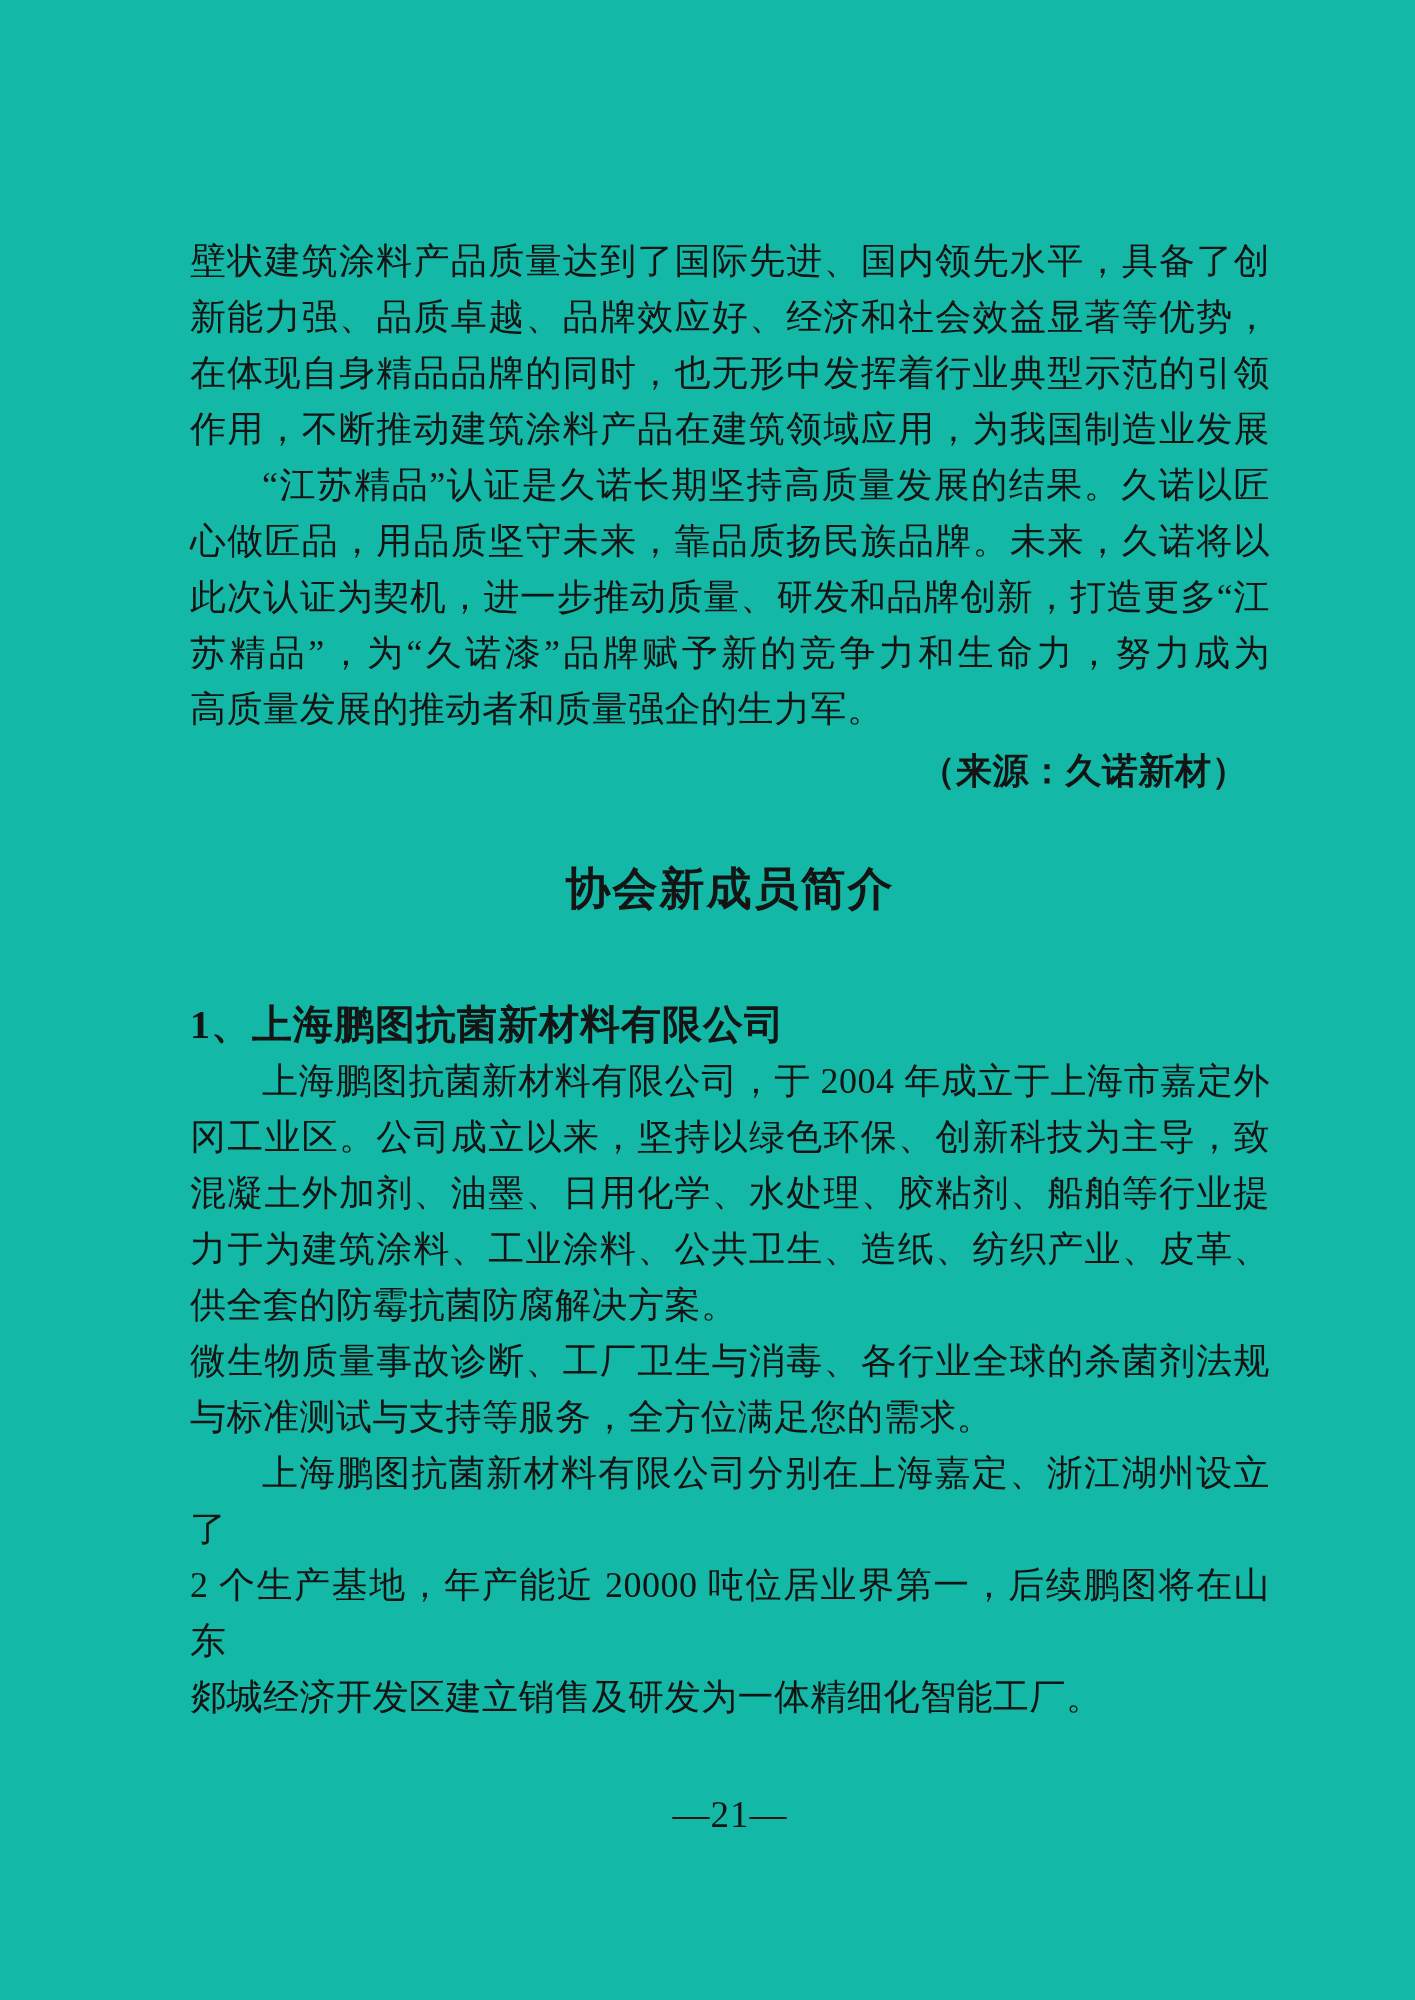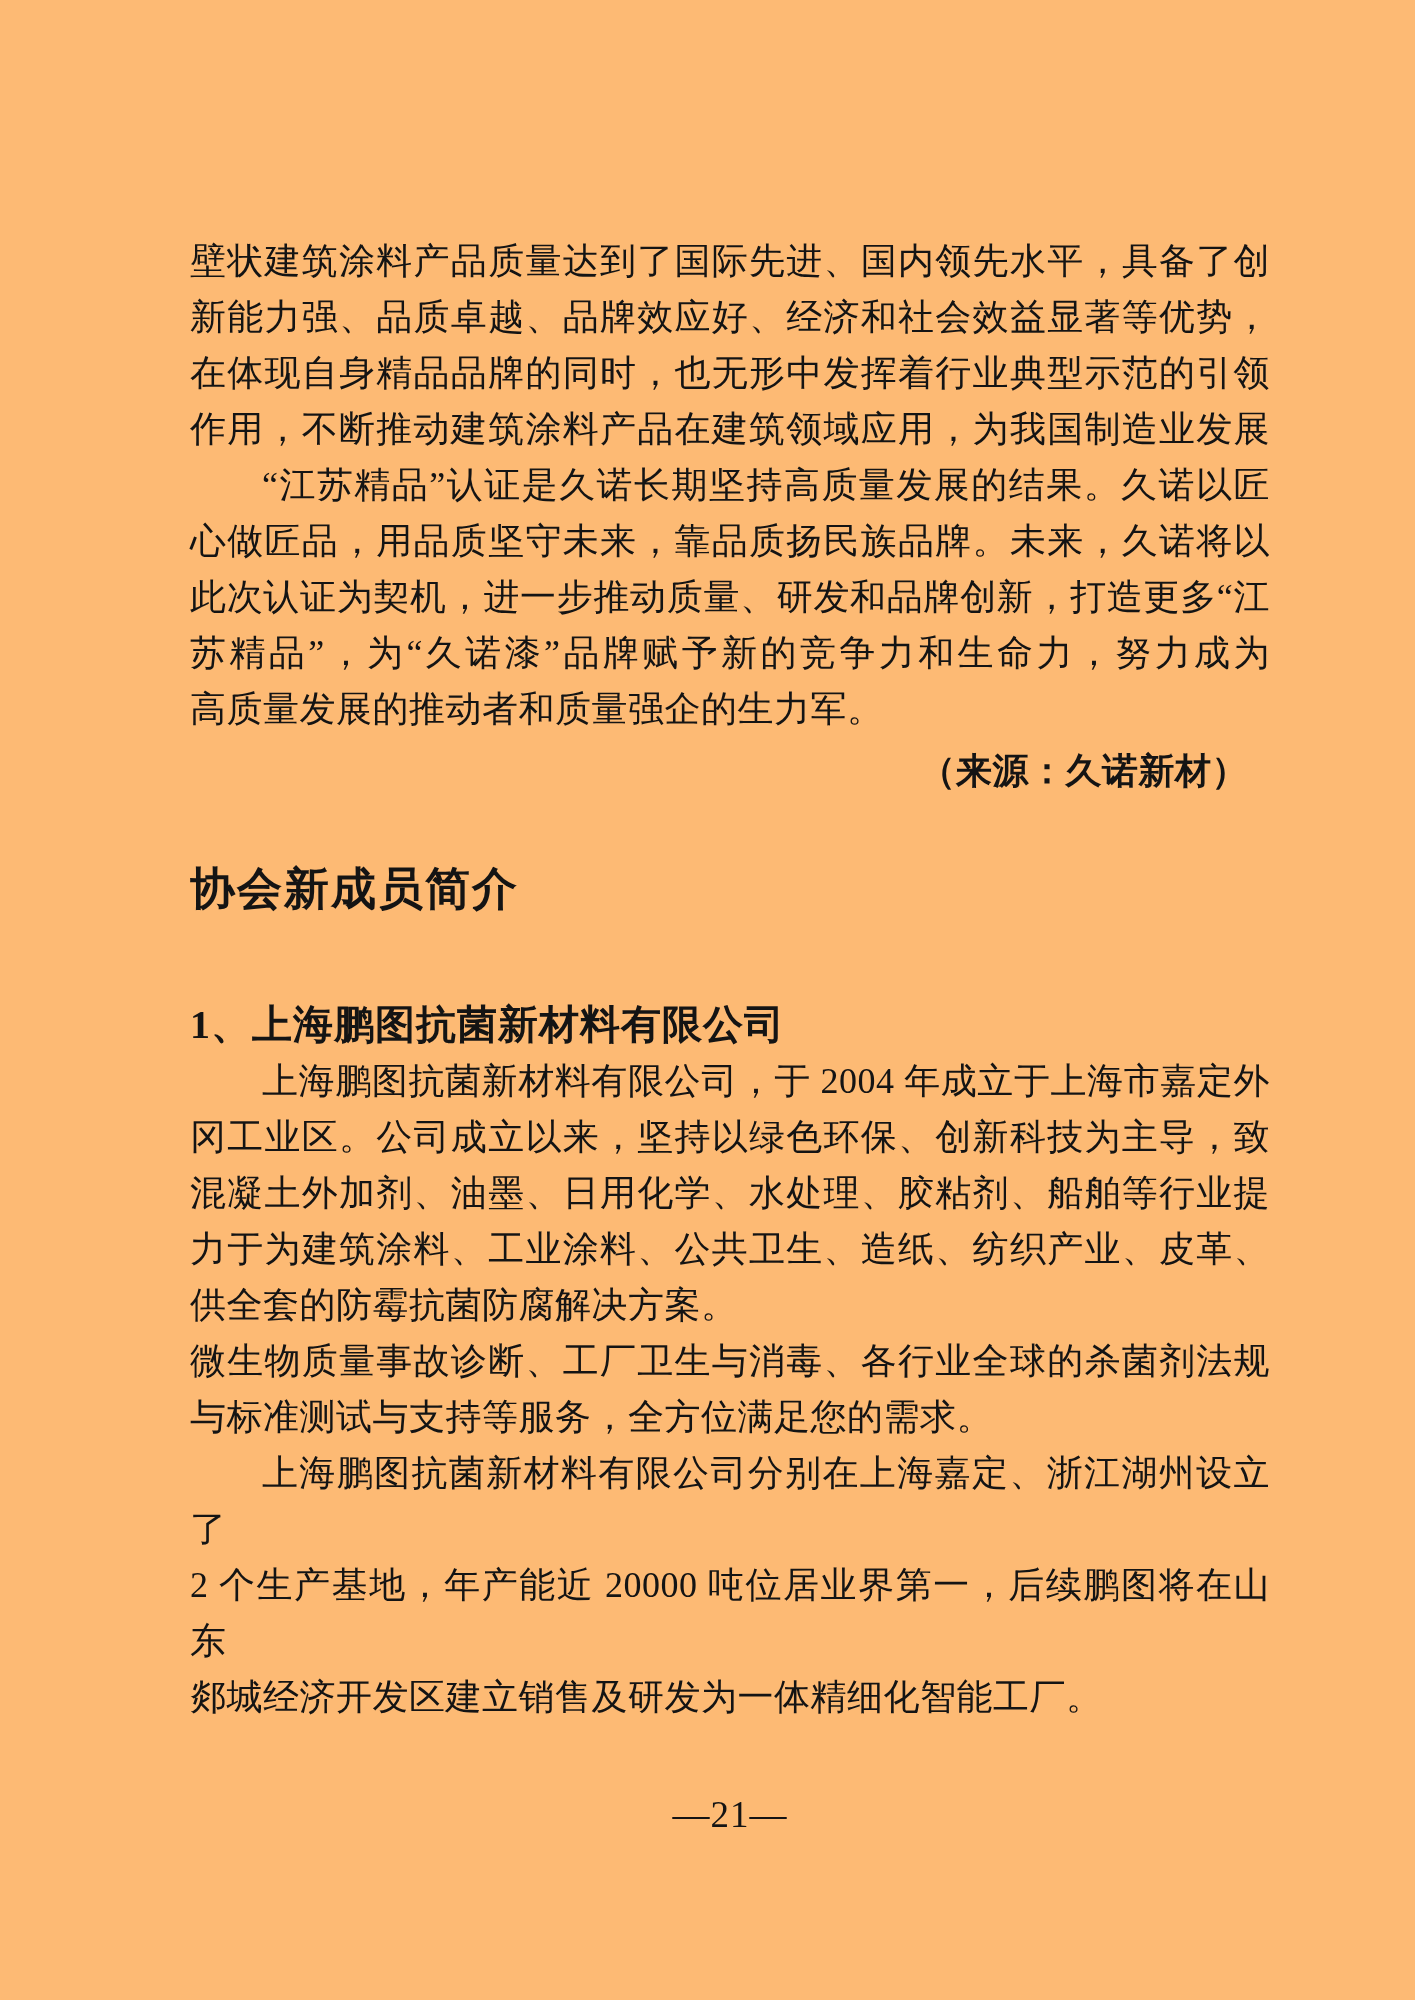--- a/index.html
+++ b/index.html
@@ -4,21 +4,21 @@
 <style>
   html, body {
     margin: 0;
     padding: 0;
     background: #ffffff;
   }
   .page {
     position: relative;
     width: 1415px;
     height: 2000px;
-    background: #fdba74;
+    background: #14b8a6;
     color: #141414;
     box-sizing: border-box;
     padding: 233px 145px 0 190px;
     font-family: "Liberation Serif", "DejaVu Serif", serif;
     overflow: hidden;
   }
   .doc-body { width: 100%; }
   .line {
     font-size: 36px;
     line-height: 56px;
@@ -44,20 +44,21 @@
   }
   
   .line--source {
     text-align: right;
     padding-right: 22px;
     margin-top: 6px;
     font-weight: bold;
   }
   
   .line--heading {
+    text-align: center;
     font-weight: bold;
     font-size: 45px;
     line-height: 64px;
     letter-spacing: 2px;
     margin-top: 58px;
     margin-bottom: 76px;
   }
   
   .line--subheading {
     font-weight: bold;

